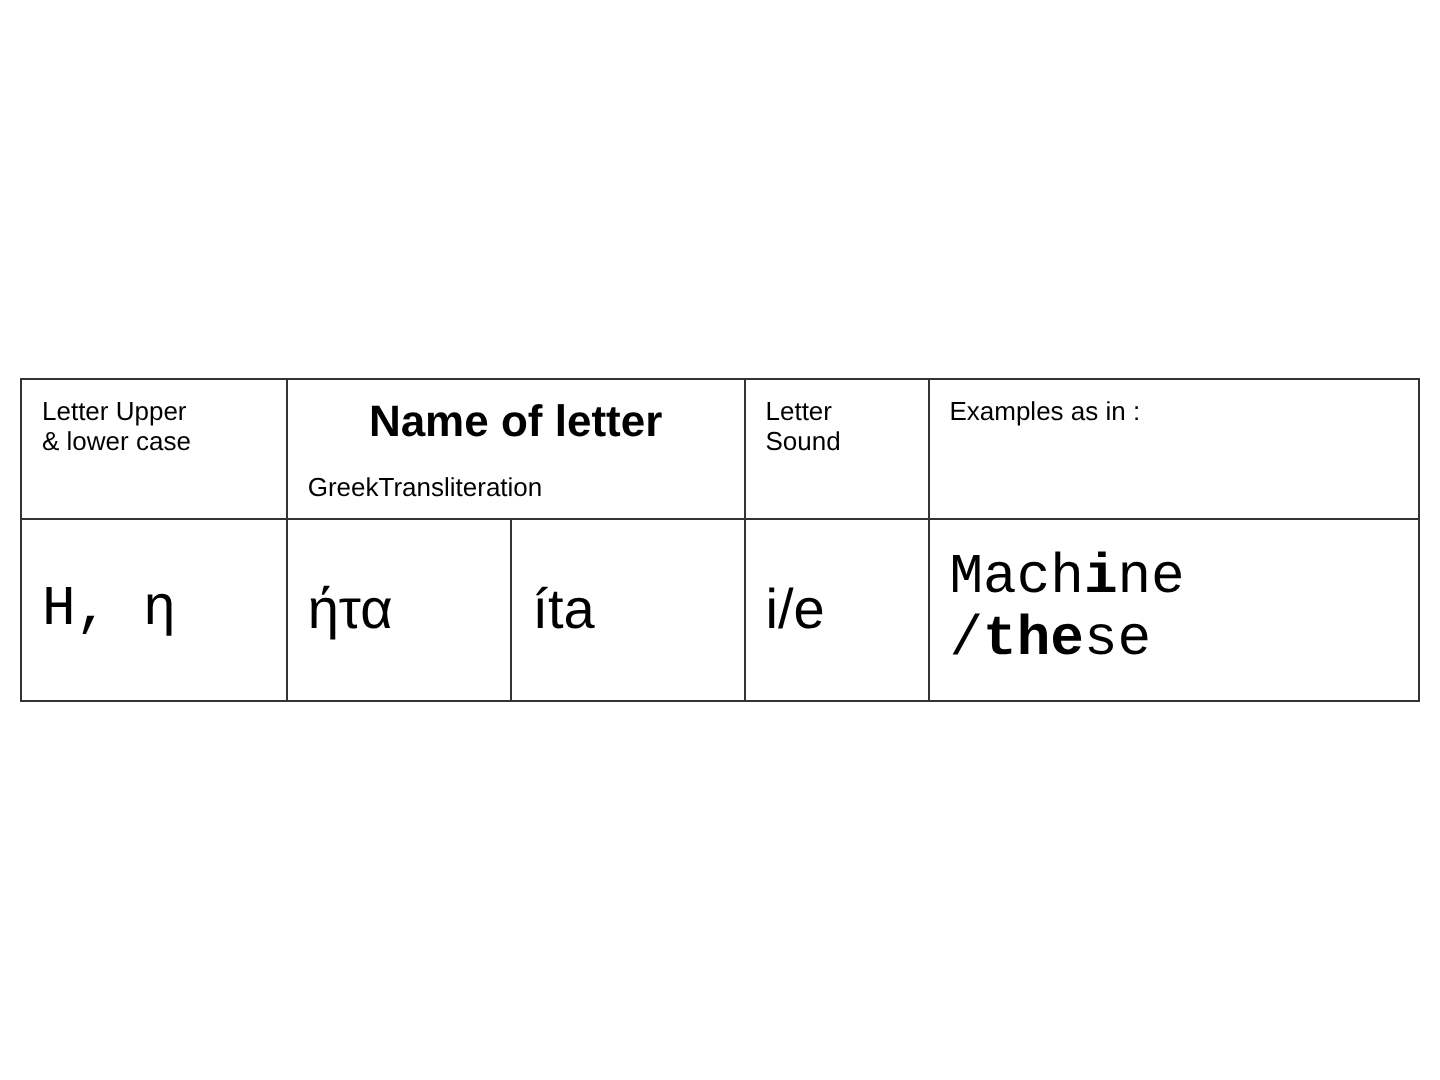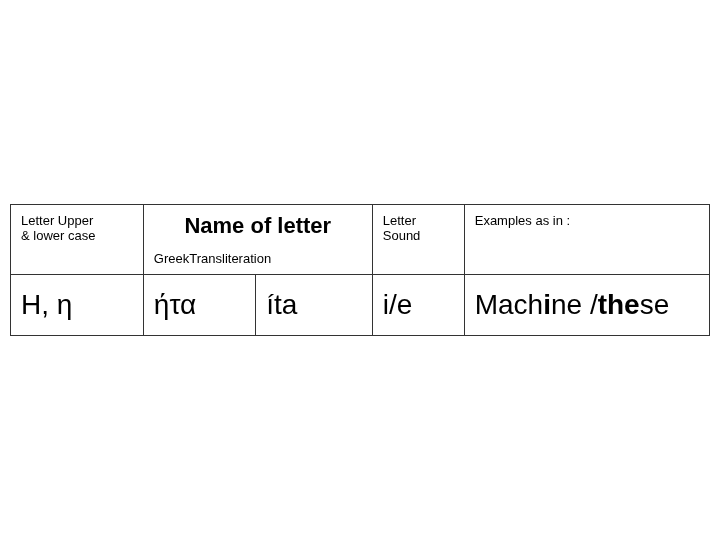--- a/index.html
+++ b/index.html
@@ -69,36 +69,38 @@
     }
 
     .data-row td {
       font-size: 28px;
       padding: 14px 10px;
       vertical-align: middle;
     }
 
     .letter-cell {
       font-size: 28px;
+      font-family: Liberation Mono, monospace;
     }
 
     .greek-cell {
       font-size: 26px;
     }
 
     .translit-cell {
       font-size: 26px;
     }
 
     .sound-cell {
       font-size: 26px;
     }
 
     .examples-cell {
       font-size: 24px;
+      font-family: Liberation Mono, monospace;
     }
 
     .bold-part {
       font-weight: bold;
     }
 
     .header-top {
       font-size: 13px;
     }
 

